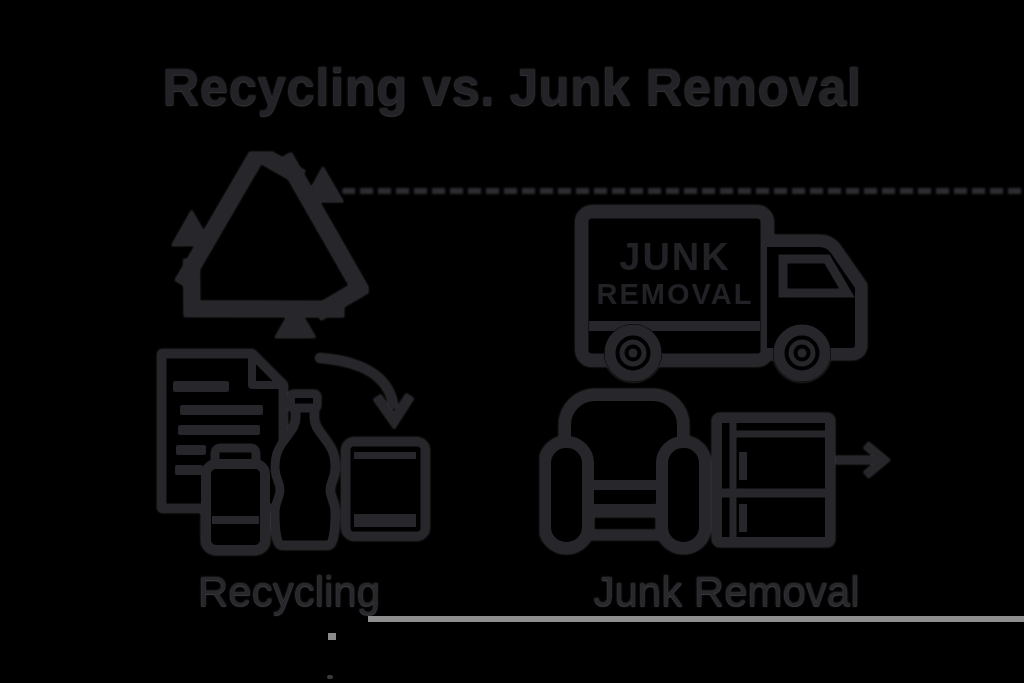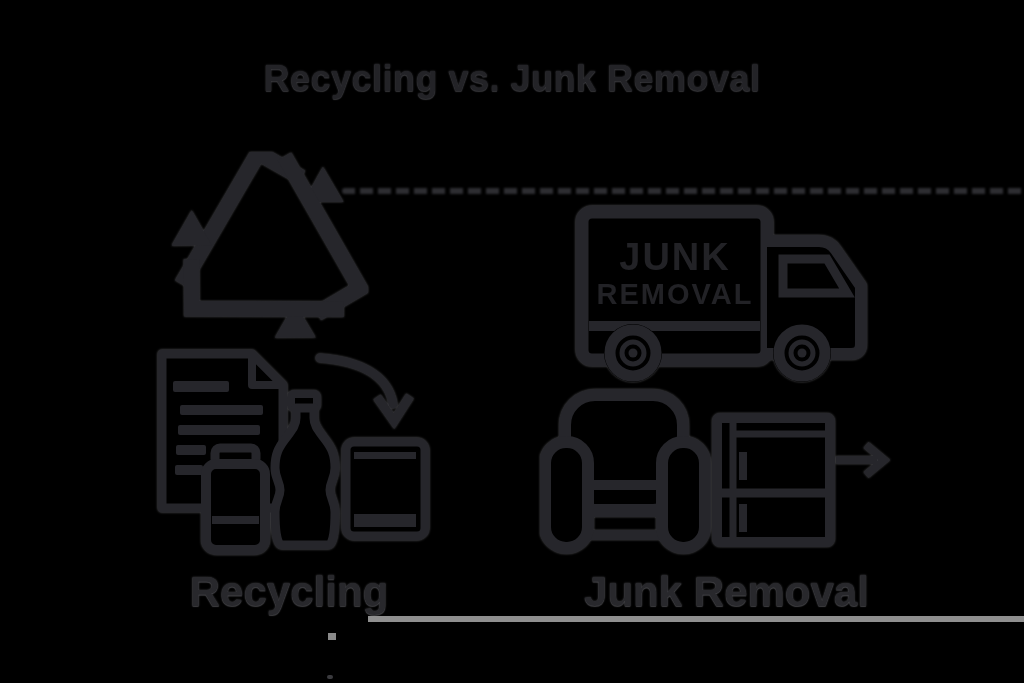--- a/index.html
+++ b/index.html
@@ -3,26 +3,26 @@
 <meta charset="utf-8">
 <style>
   html,body{margin:0;padding:0;background:#000;}
   #canvas{
     position:relative;width:1024px;height:683px;background:#000000;
     overflow:hidden;font-family:"Liberation Sans", sans-serif;
   }
   .abs{position:absolute;}
   .title{
     left:0;top:58px;width:1024px;text-align:center;
-    font-size:36px;font-weight:bold;letter-spacing:.5px;
+    font-size:51px;font-weight:bold;letter-spacing:.5px;
     color:#232327;
     text-shadow:0 0 2px rgba(110,110,116,.55),0 1px 1px rgba(90,90,95,.45);
   }
   .section-label{
-    top:568px;text-align:center;font-size:42px;font-weight:bold;
+    top:568px;text-align:center;font-size:42px;font-weight:normal;
     color:#28282c;
     text-shadow:0 0 2px rgba(120,120,126,.6),0 1px 1px rgba(95,95,100,.5);
   }
   .label-left{left:149px;width:280px;}
   .label-right{left:546px;width:361px;}
   .lineart{filter:drop-shadow(0 0 1px rgba(128,128,134,.6));}
   .s{stroke:#26262b;fill:none;}
   .sf{stroke:#26262b;fill:#000000;}
   .f{fill:#26262b;stroke:none;}
   .truck-text{

